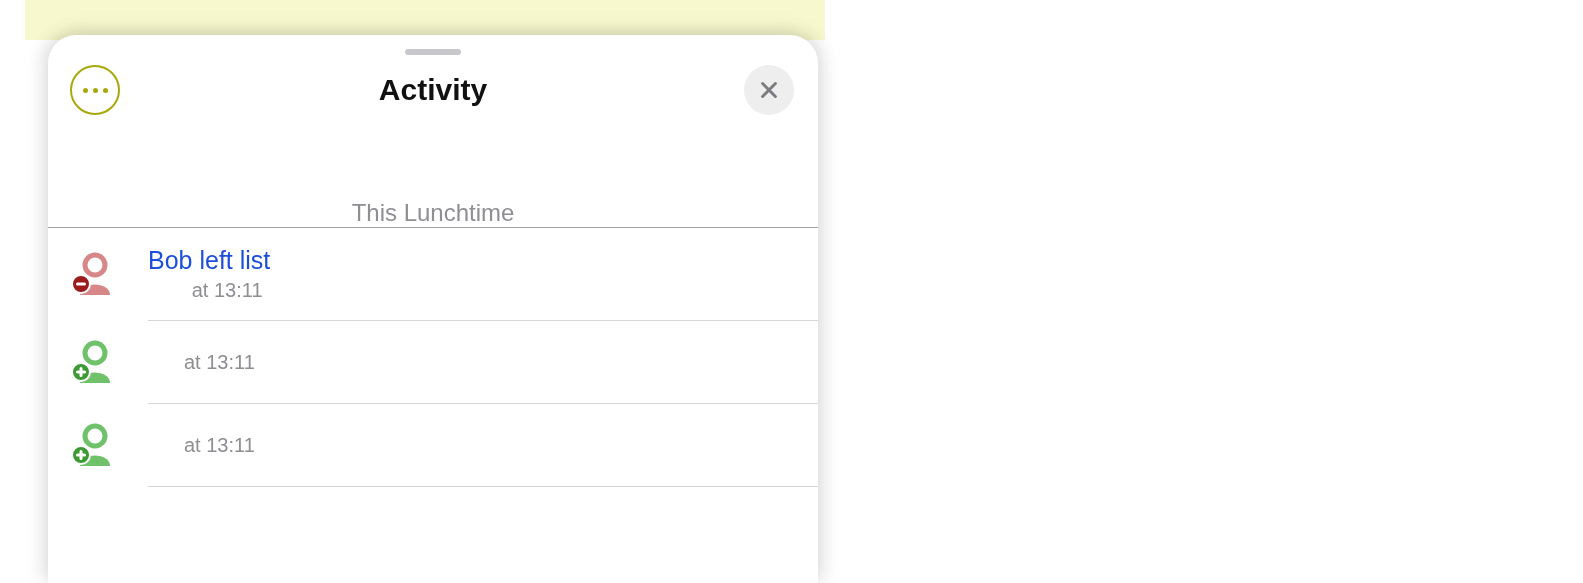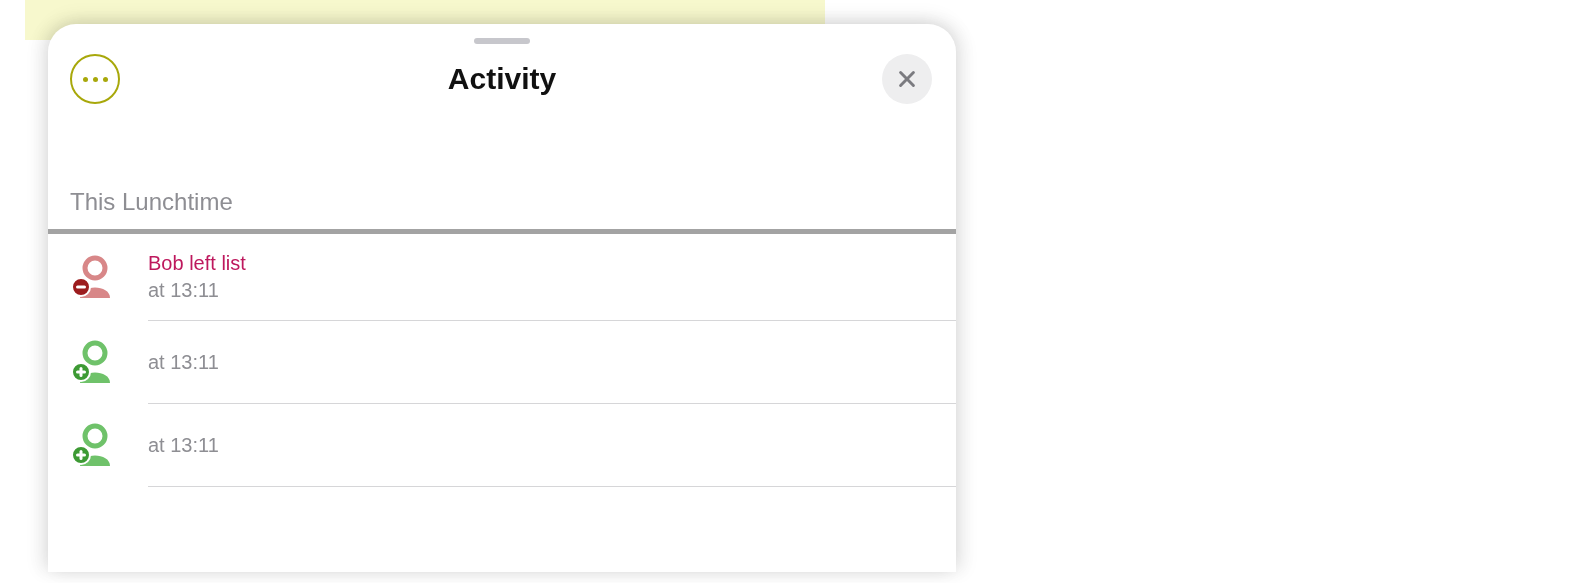--- a/index.html
+++ b/index.html
@@ -18,29 +18,30 @@
       position: absolute;
       top: 0;
       left: 25px;
       width: 800px;
       height: 40px;
       background: #f7f8cd;
       z-index: 0;
     }
     .sheet {
       position: absolute;
-      top: 24px;
+      top: 35px;
       left: 48px;
-      width: 908px;
+      width: 770px;
       height: 548px;
       background: #ffffff;
       border-radius: 28px 28px 0 0;
       box-shadow: 0 -4px 20px rgba(0,0,0,0.10), -8px 0 18px rgba(0,0,0,0.06), 8px 0 18px rgba(0,0,0,0.06);
       z-index: 1;
       overflow: hidden;
+      text-align: center;
     }
     .grabber {
       width: 56px;
       height: 6px;
       background: #c7c7cc;
       border-radius: 3px;
       margin: 14px auto 0 auto;
     }
     .header {
       position: relative;
@@ -92,25 +93,25 @@
       display: flex;
       align-items: center;
       justify-content: center;
       cursor: pointer;
     }
     .close-btn svg {
       width: 22px;
       height: 22px;
     }
     .section-header {
-      padding: 74px 22px 13px 22px;
+      padding: 74px 22px 0 22px;
       font-size: 24px;
       font-weight: 400;
       color: #8e8e93;
-      border-bottom: 5px solid #a3a3a3;
+      border-bottom: 1px solid #a3a3a3;
     }
     .activity-row {
       display: flex;
       align-items: center;
       padding: 18px 0 18px 22px;
     }
     .row-divider {
       margin-left: 100px;
       border-bottom: 1px solid #d6d6d8;
     }
@@ -120,26 +121,27 @@
       flex-shrink: 0;
       position: relative;
       margin-right: 32px;
     }
     .row-text {
       display: flex;
       flex-direction: column;
       gap: 4px;
     }
     .row-title {
-      font-size: 20px;
-      color: #be185d;
+      font-size: 25px;
+      color: #1d4ed8;
     }
     .row-time {
       font-size: 20px;
       color: #8e8e93;
+      margin-left: 36px;
     }
   </style>
 </head>
 <body>
 
 <div class="backdrop"></div>
 
 <div class="sheet">
   <div class="grabber"></div>
 

